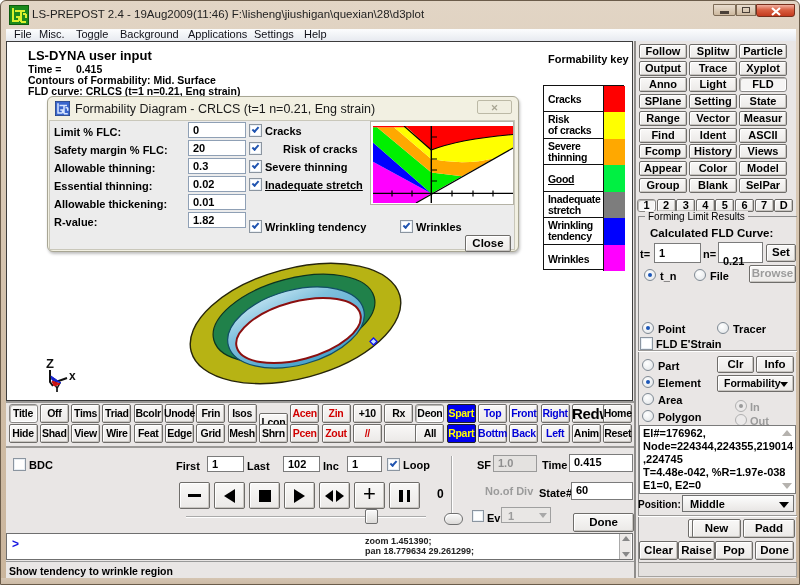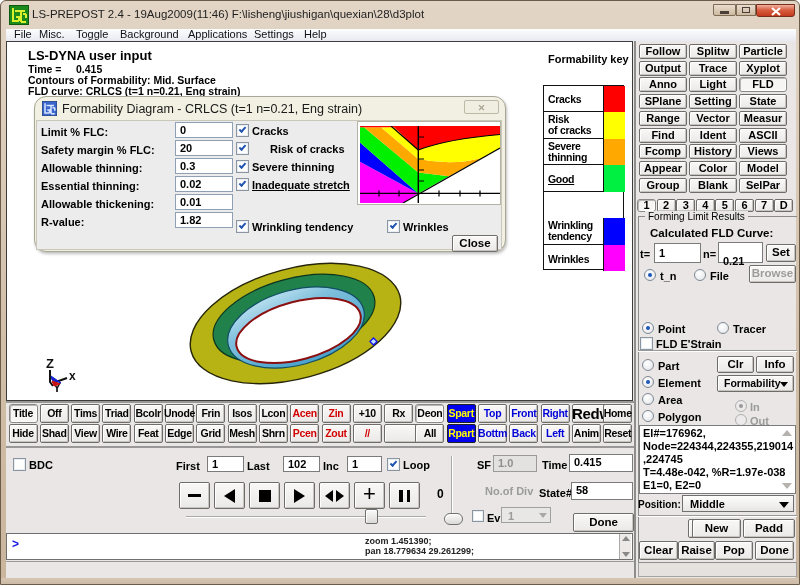--- a/index.html
+++ b/index.html
@@ -72,20 +72,24 @@
           <div class="ab" style="right:0;top:0;width:22px;height:27px;background:#ffff00;border-left:1px solid #111;"></div>
         </div>
     <div class="ab" style="left:0;top:53px;width:81px;height:26px;border-bottom:1px solid #111;">
           <span class="lb" style="left:4px;top:2px;line-height:11px;">Severe<br>thinning</span>
           <div class="ab" style="right:0;top:0;width:22px;height:26px;background:#ffa800;border-left:1px solid #111;"></div>
         </div>
     <div class="ab" style="left:0;top:79px;width:81px;height:27px;border-bottom:1px solid #111;">
           <span class="lb" style="left:4px;top:8px;text-decoration:underline;">Good</span>
           <div class="ab" style="right:0;top:0;width:22px;height:27px;background:#00f042;border-left:1px solid #111;"></div>
         </div>
+    <div class="ab" style="left:0;top:106px;width:81px;height:26px;border-bottom:1px solid #111;">
+          <span class="lb" style="left:4px;top:2px;line-height:11px;">Inadequate<br>stretch</span>
+          <div class="ab" style="right:0;top:0;width:22px;height:26px;background:#7d7d7d;border-left:1px solid #111;"></div>
+        </div>
     <div class="ab" style="left:0;top:132px;width:81px;height:27px;border-bottom:1px solid #111;">
           <span class="lb" style="left:4px;top:2px;line-height:11px;">Wrinkling<br>tendency</span>
           <div class="ab" style="right:0;top:0;width:22px;height:27px;background:#0000ff;border-left:1px solid #111;"></div>
         </div>
     <div class="ab" style="left:0;top:159px;width:81px;height:26px;">
           <span class="lb" style="left:4px;top:8px;">Wrinkles</span>
           <div class="ab" style="right:0;top:0;width:22px;height:26px;background:#ff00ff;border-left:1px solid #111;"></div>
         </div>
   </div>
   <svg class="ab" style="left:159px;top:211px;" width="250" height="145" viewBox="0 0 250 145">
@@ -113,21 +117,21 @@
   <svg class="ab" style="left:32px;top:310px;" width="44" height="44" viewBox="0 0 44 44">
     <text x="7" y="16" font-size="13" font-weight="bold" fill="#111">Z</text>
     <text x="30" y="28" font-size="12" font-weight="bold" fill="#111">x</text>
     <text x="14" y="40" font-size="12" font-weight="bold" fill="#111">Y</text>
     <path d="M11,18 L11,30 L14,34" stroke="#111" stroke-width="2" fill="none"></path>
     <path d="M14,31 L28,26" stroke="#111" stroke-width="2" fill="none"></path>
     <path d="M12,24 L22,31 L13,28 Z" fill="#1522cc" stroke="#1522cc"></path>
     <path d="M13,29 L21,32 L15,34 Z" fill="#cc1111" stroke="#cc1111"></path>
   </svg>
 </div>
-<div class="ab" style="left:33px;top:95px;width:472px;height:156px;background:#f2f0e2;border:1px solid #a8a694;border-radius:12px;box-shadow:1px 2px 3px rgba(0,0,0,0.25);">
+<div class="ab" style="left:46px;top:95px;width:472px;height:156px;background:#f2f0e2;border:1px solid #a8a694;border-radius:6px;box-shadow:1px 2px 3px rgba(0,0,0,0.25);">
   <svg class="ab" style="left:7px;top:4px;" width="15" height="15" viewBox="0 0 20 20">
     <rect x="0.5" y="0.5" width="19" height="19" fill="#3a66cc" stroke="#1a3a80"></rect>
     <path d="M4,3 L4,14 M4,14 L4,16 L10,16 M10,16 L10,12 L7,12 M6,6 L16,6 M12,6 L12,17 M12,17 L17,17 M14,9 L17,9 M17,9 L17,13" stroke="#d8e6ff" stroke-width="2" fill="none"></path>
   </svg>
   <div class="ab" style="left:27px;top:5px;font-size:12.5px;color:#1a1a1a;">Formability Diagram - CRLCS (t=1 n=0.21, Eng strain)</div>
   <div class="ab" style="left:429px;top:3px;width:35px;height:14px;background:#f0eee0;border:1px solid #bcb9a6;border-radius:2px;color:#a8a593;font-size:9px;text-align:center;line-height:14px;font-weight:bold;">✕</div>
   <div class="ab" style="left:1px;top:23px;width:466px;height:130px;background:#ececec;border:1px solid #c9c7ba;">
     <span class="lb" style="left:4px;top:5px;">Limit % FLC:</span>
         <div class="inp" style="left:138px;top:1px;width:58px;height:16px;">0</div>
     <span class="lb" style="left:4px;top:23px;">Safety margin % FLC:</span>
@@ -186,21 +190,21 @@
 </div>
 <div class="ab" style="left:5px;top:400px;width:630px;height:47px;background:#e9e6e5;border-top:2px solid #9a9896;border-bottom:2px solid #9a9896;" id="tbar">
 <div class="b3 sunk" style="left:2.5px;top:1px;width:29px;height:19px;font-size:10.5px;letter-spacing:-0.3px;">Title</div>
 <div class="b3" style="left:33.8px;top:1px;width:29px;height:19px;font-size:10.5px;letter-spacing:-0.3px;">Off</div>
 <div class="b3" style="left:65.1px;top:1px;width:29px;height:19px;font-size:10.5px;letter-spacing:-0.3px;">Tims</div>
 <div class="b3" style="left:96.4px;top:1px;width:29px;height:19px;font-size:10.5px;letter-spacing:-0.3px;">Triad</div>
 <div class="b3" style="left:127.7px;top:1px;width:29px;height:19px;font-size:10.5px;letter-spacing:-0.3px;">Bcolr</div>
 <div class="b3" style="left:159.0px;top:1px;width:29px;height:19px;font-size:10.5px;letter-spacing:-0.3px;">Unode</div>
 <div class="b3" style="left:190.3px;top:1px;width:29px;height:19px;font-size:10.5px;letter-spacing:-0.3px;">Frin</div>
 <div class="b3" style="left:221.6px;top:1px;width:29px;height:19px;font-size:10.5px;letter-spacing:-0.3px;">Isos</div>
-<div class="b3" style="left:252.9px;top:1px;width:29px;height:19px;font-size:10.5px;letter-spacing:-0.3px;">Lcon</div>
+<div class="b3" style="left:252.9px;top:10px;width:29px;height:19px;font-size:10.5px;letter-spacing:-0.3px;">Lcon</div>
 <div class="b3" style="left:284.2px;top:1px;width:29px;height:19px;font-size:10.5px;letter-spacing:-0.3px; color:#d10000;">Acen</div>
 <div class="b3" style="left:315.5px;top:1px;width:29px;height:19px;font-size:10.5px;letter-spacing:-0.3px; color:#d10000;">Zin</div>
 <div class="b3" style="left:346.8px;top:1px;width:29px;height:19px;font-size:10.5px;letter-spacing:-0.3px;">+10</div>
 <div class="b3" style="left:378.1px;top:1px;width:29px;height:19px;font-size:10.5px;letter-spacing:-0.3px;">Rx</div>
 <div class="b3 sunk" style="left:409.4px;top:1px;width:29px;height:19px;font-size:10.5px;letter-spacing:-0.3px;">Deon</div>
 <div class="b3 bb" style="left:440.7px;top:1px;width:29px;height:19px;font-size:10.5px;letter-spacing:-0.3px;">Spart</div>
 <div class="b3" style="left:472.0px;top:1px;width:29px;height:19px;font-size:10.5px;letter-spacing:-0.3px; color:#0000d8;">Top</div>
 <div class="b3" style="left:503.3px;top:1px;width:29px;height:19px;font-size:10.5px;letter-spacing:-0.3px; color:#0000d8;">Front</div>
 <div class="b3" style="left:534.6px;top:1px;width:29px;height:19px;font-size:10.5px;letter-spacing:-0.3px; color:#0000d8;">Right</div>
 <div class="b3" style="left:565.9px;top:1px;width:39px;height:19px;font-size:15px;letter-spacing:-0.3px;">Redw</div>
@@ -264,38 +268,39 @@
   <div class="ab" style="left:180px;top:66px;width:240px;height:2px;background:#aaa;border-bottom:1px solid #fff;"></div>
   <div class="ab" style="left:359px;top:59px;width:13px;height:15px;background:linear-gradient(180deg,#fafafa,#dcdad8);border:1px solid #707070;border-radius:2px;box-shadow:inset 1px 1px 0 #fff;"></div>
   <div class="ab" style="left:445px;top:6px;width:2px;height:57px;background:#aaa;border-right:1px solid #fff;"></div>
   <div class="ab" style="left:438px;top:63px;width:19px;height:12px;background:linear-gradient(180deg,#fafafa,#dcdad8);border:1px solid #707070;border-radius:6px;box-shadow:inset 1px 1px 0 #fff;"></div>
   <span class="lb" style="left:471px;top:9px;">SF</span>
   <div class="inp" style="left:487px;top:5px;width:44px;height:17px;background:#e4e2e0;border-color:#9a9a9a;color:#8f8f8f;">1.0</div>
   <span class="lb" style="left:536px;top:9px;">Time</span>
   <div class="inp" style="left:563px;top:4px;width:64px;height:18px;border-color:#7b7b7b;">0.415</div>
   <span class="lb gray" style="left:479px;top:35px;">No.of Div</span>
   <span class="lb" style="left:533px;top:37px;">State#</span>
-  <div class="inp" style="left:565px;top:32px;width:62px;height:18px;border-color:#7b7b7b;">58</div>
+  <div class="inp" style="left:565px;top:32px;width:62px;height:18px;border-color:#7b7b7b;">60</div>
   <span class="chk off" style="left:466px;top:60px;width:12px;height:12px;"></span>
       <span class="lb" style="left:481px;top:62px;">Ev</span>
   <div class="ab" style="left:495px;top:57px;width:50px;height:16px;background:#e9e7e5;border:1px solid #a0a0a0;">
      <span class="lb gray" style="left:6px;top:2px;">1</span>
      <span class="ab" style="right:3px;top:5px;width:0;height:0;border-top:5px solid #a8a8a8;border-left:4px solid transparent;border-right:4px solid transparent;"></span>
   </div>
   <div class="b3" style="left:567px;top:63px;width:61px;height:19px;font-size:11.5px;">Done</div>
 </div>
 <div class="ab" style="left:5px;top:532px;width:627px;height:27px;background:#fff;border:1px solid #6f6f6f;">
   <span class="ab bold" style="left:5px;top:3px;color:#1414e0;font-size:12px;">&gt;</span>
   <div class="ab bold" style="left:358px;top:2px;font-size:9px;color:#222;line-height:10px;">zoom 1.451390;<br>pan 18.779634 29.261299;</div>
   <div class="ab" style="right:1px;top:0;width:12px;height:25px;background:#ece9e7;border-left:1px solid #aaa;">
     <span class="ab" style="left:2px;top:2px;width:0;height:0;border-bottom:5px solid #888;border-left:4px solid transparent;border-right:4px solid transparent;"></span>
     <span class="ab" style="left:2px;bottom:2px;width:0;height:0;border-top:5px solid #888;border-left:4px solid transparent;border-right:4px solid transparent;"></span>
   </div>
 </div>
 <div class="ab" style="left:5px;top:560px;width:790px;height:17px;background:#e9e6e5;border-top:1px solid #999;">
+  <span class="ab bold" style="left:3px;top:3px;font-size:10.5px;color:#000;">Show tendency to wrinkle region</span>
   <svg class="ab" style="right:3px;bottom:1px;" width="12" height="12" viewBox="0 0 12 12">
     <path d="M10,2 L2,10 M10,6 L6,10 M10,10 L10,10" stroke="#b5b2ae" stroke-width="1.5"></path>
     <path d="M11,3 L3,11 M11,7 L7,11" stroke="#8f8c88" stroke-width="1"></path>
   </svg>
 </div>
 <div class="ab" style="left:0;top:577px;width:800px;height:8px;background:linear-gradient(#d5c5b2,#c9b7a2);"></div>
 <div class="ab" style="left:633px;top:40px;width:162px;height:537px;background:#e9e6e5;border-left:2px solid #8f8d8b;" id="rp">
   <div class="b3" style="left:3px;top:3.0px;width:48px;height:15px;font-size:11px;">Follow</div>
 <div class="b3" style="left:53px;top:3.0px;width:48px;height:15px;font-size:11px;">Splitw</div>
 <div class="b3" style="left:103px;top:3.0px;width:48px;height:15px;font-size:11px;">Particle</div>

